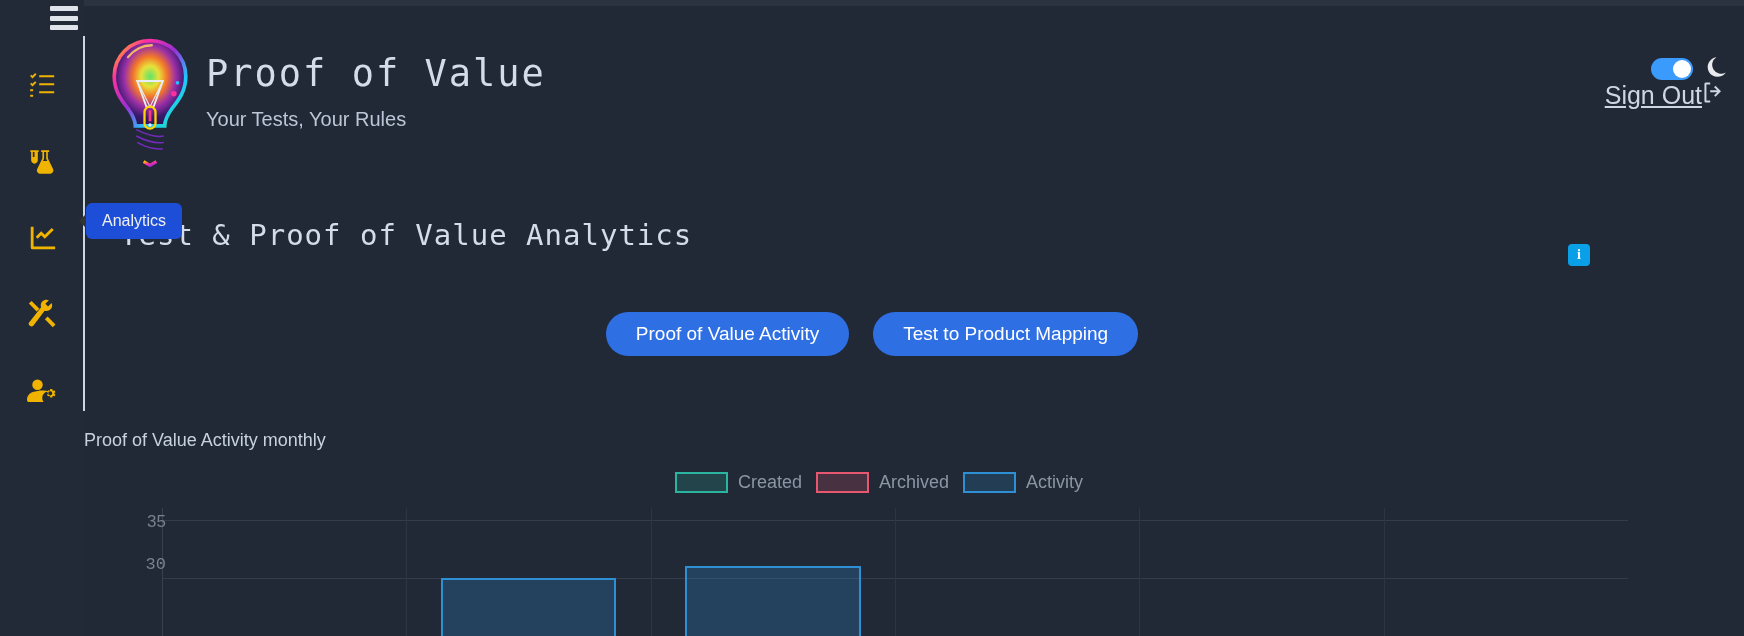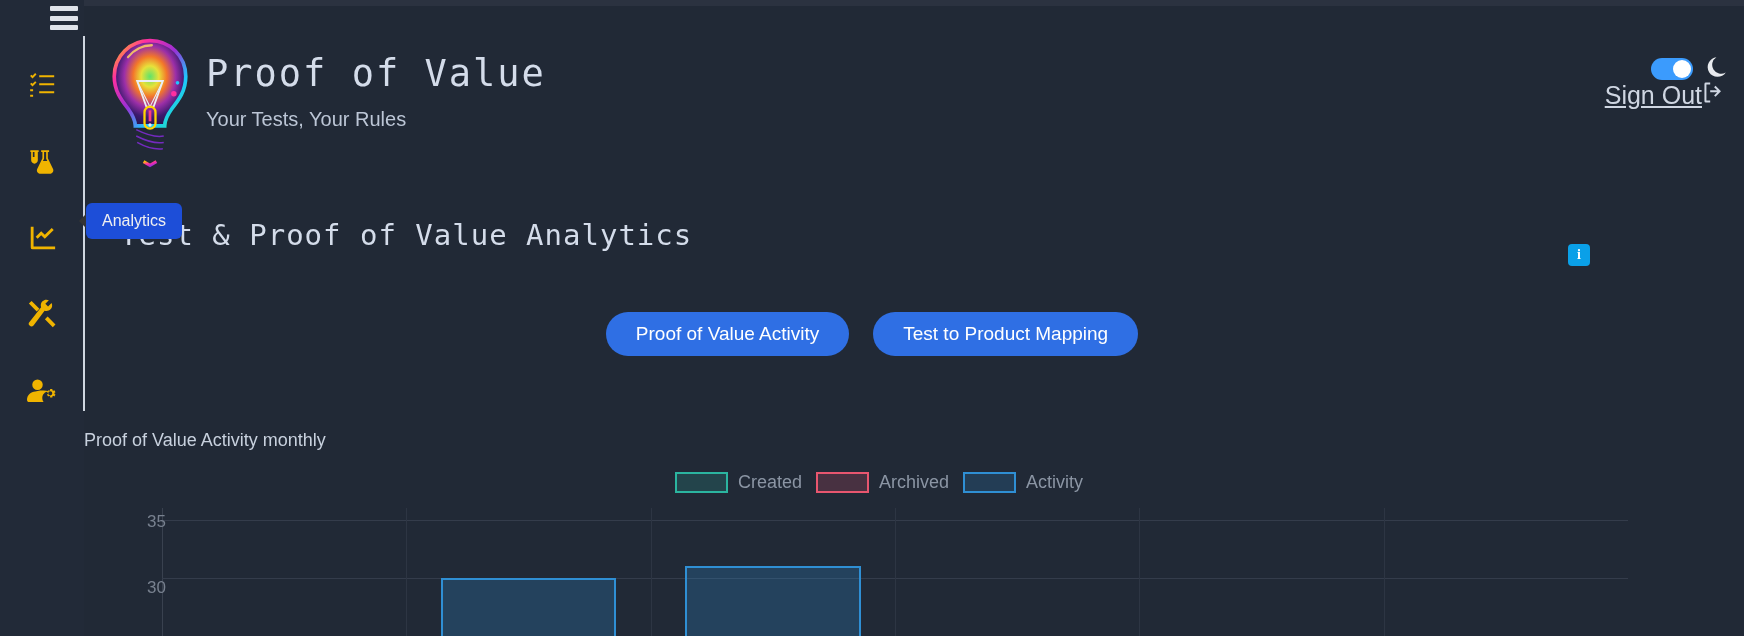--- a/index.html
+++ b/index.html
@@ -292,21 +292,21 @@
     </div>
     <div class="legend-item">
       <span class="legend-swatch" id="sw2" style="border-color: rgb(47, 143, 212); background: rgba(47, 143, 212, 0.2);"></span>
       <span>Activity</span>
     </div>
   </div>
 
   <div class="plot" id="plot">
     <div class="axis-v"></div>
   <div class="gridline-h" style="top: 69.8182px;"></div>
-      <div class="ylabel" style="top: 70px;">30</div>
+      <div class="ylabel" style="top: 47px; font-family: Liberation Mono, monospace;">30</div>
       <div class="gridline-h" style="top: 11.6364px;"></div>
       <div class="ylabel" style="top: 4px;">35</div>
       <div class="gridline-v" style="left: 322.333px;"></div>
       <div class="gridline-v" style="left: 566.667px;"></div>
       <div class="gridline-v" style="left: 811px;"></div>
       <div class="gridline-v" style="left: 1055.33px;"></div>
       <div class="gridline-v" style="left: 1299.67px;"></div>
       <div class="bar" style="left: 356.54px; width: 175.92px; top: 69.8182px; height: 98.1818px; border-color: rgb(47, 143, 212); background: rgba(47, 143, 212, 0.25);"></div>
       <div class="bar" style="left: 600.873px; width: 175.92px; top: 58.1818px; height: 109.818px; border-color: rgb(47, 143, 212); background: rgba(47, 143, 212, 0.25);"></div>
     </div>

